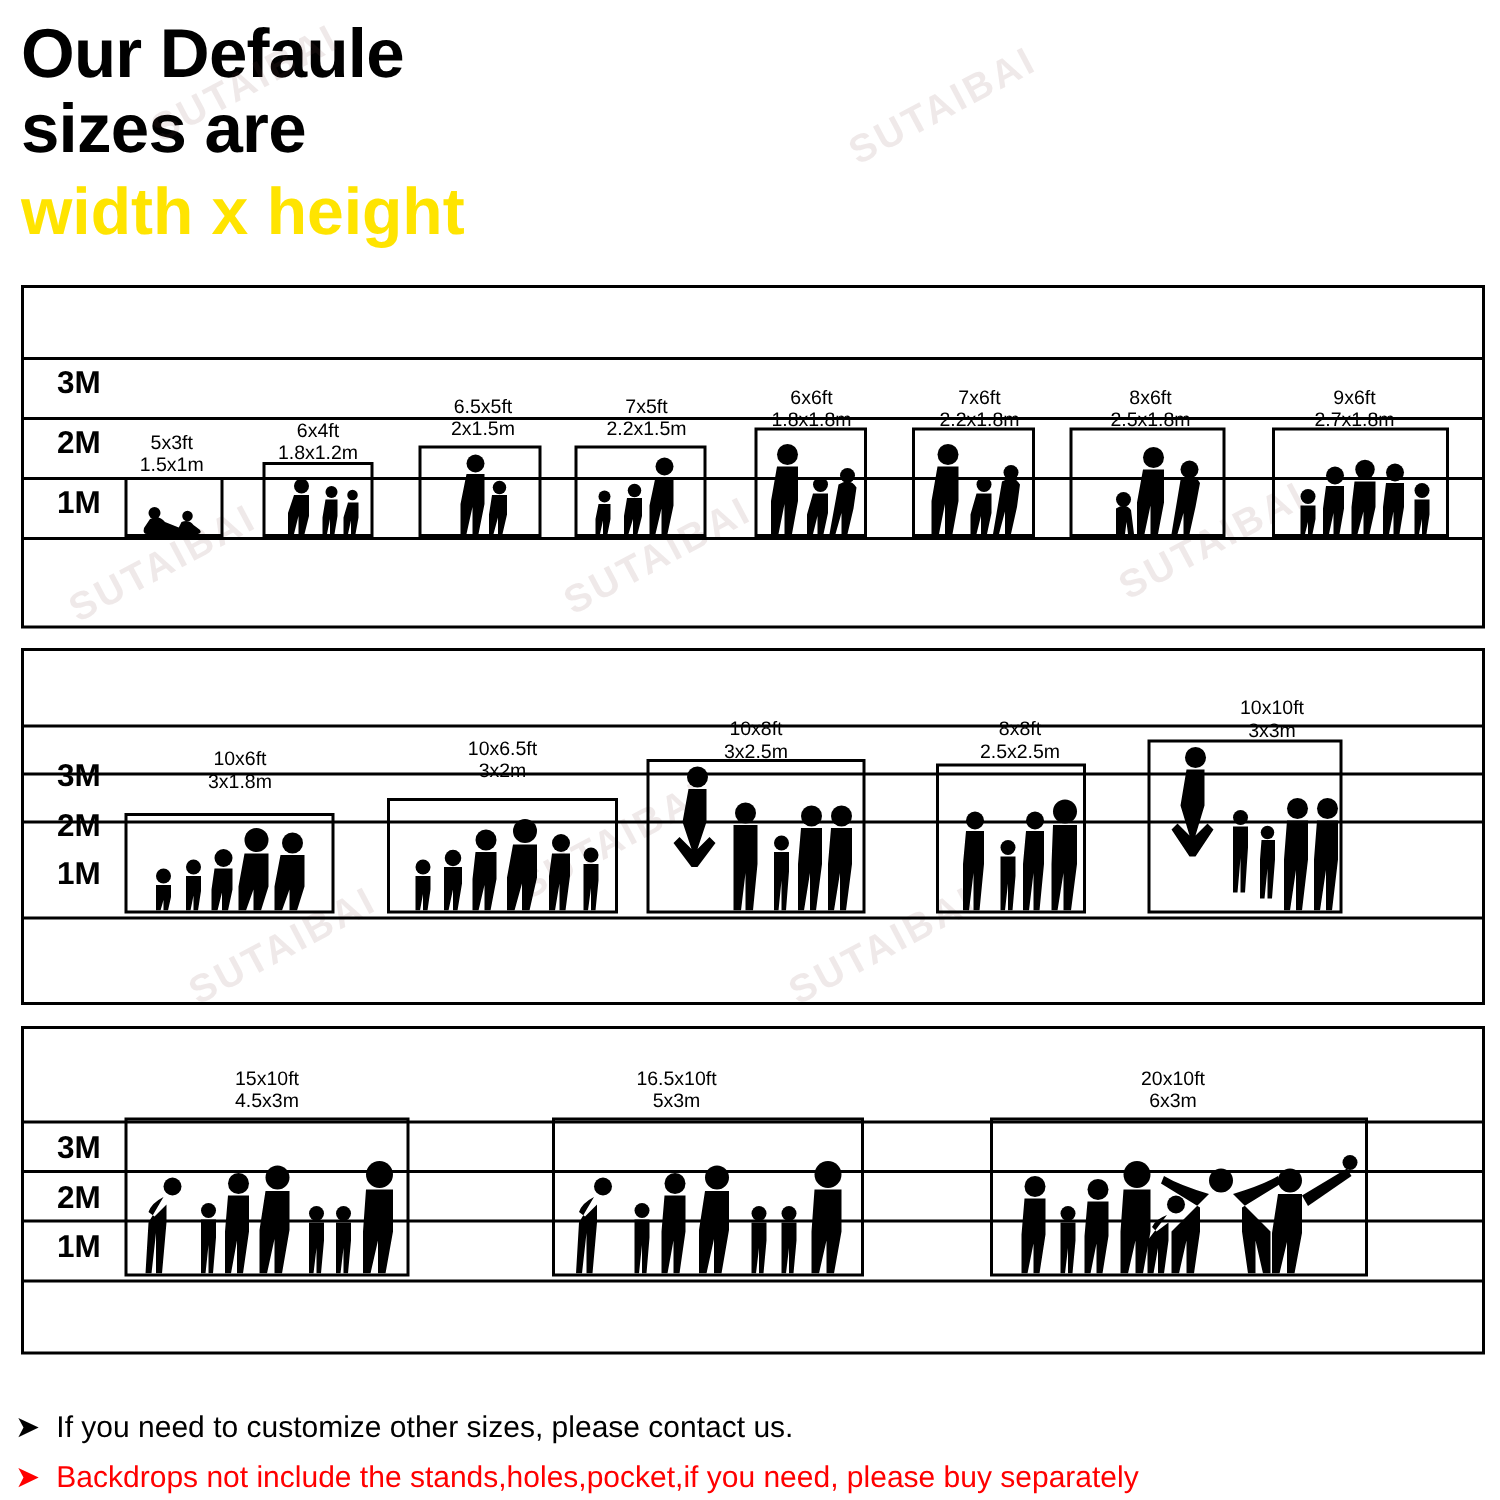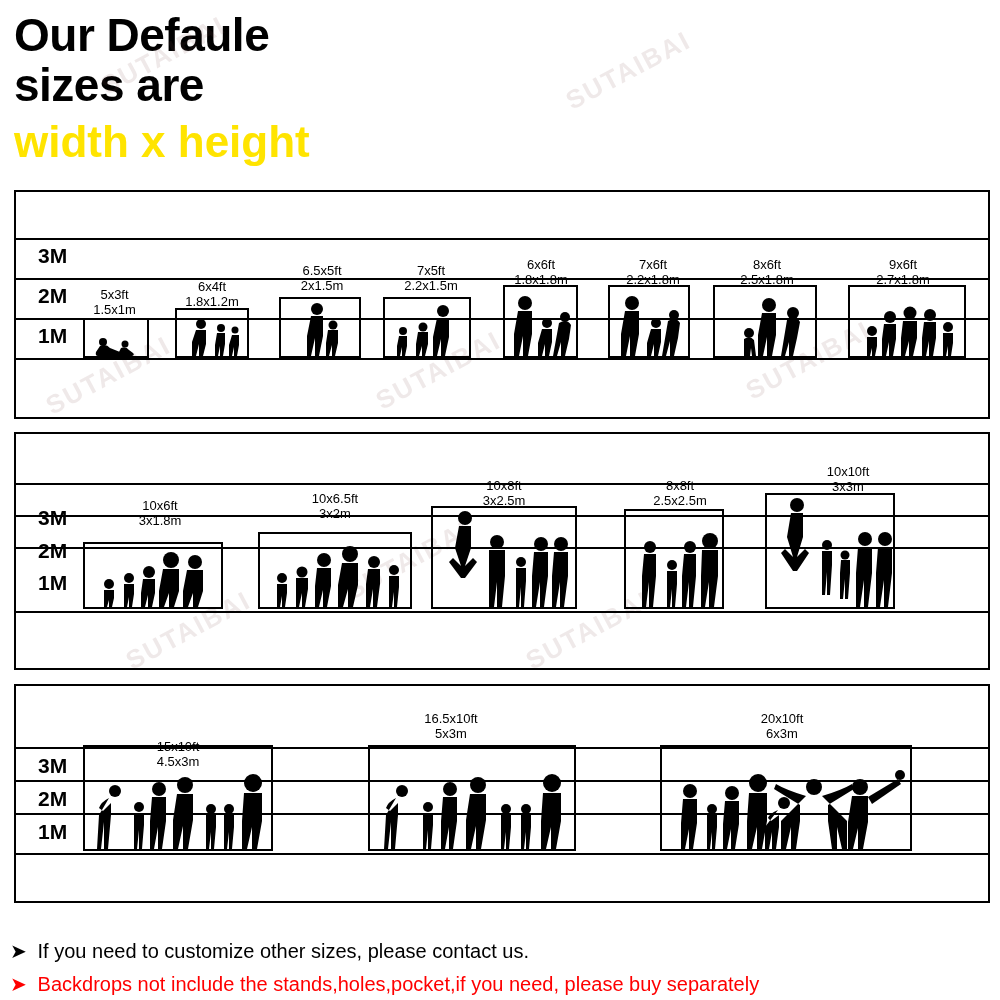--- a/index.html
+++ b/index.html
@@ -349,21 +349,21 @@
     <div class="hline" style="top:61px;"></div>
     <div class="hline" style="top:94px;"></div>
     <div class="hline" style="top:127px;"></div>
     <div class="hline" style="top:167px;"></div>
 
     <div class="axis-label" style="top:68px;">3M</div>
     <div class="axis-label" style="top:101px;">2M</div>
     <div class="axis-label" style="top:134px;">1M</div>
   </div>
 
-  <div class="sizecap" style="left:120px;top:710px;width:116px;margin-top:28px;">
+  <div class="sizecap" style="left:120px;top:710px;width:116px;">
     <span class="big">15x10ft</span>
     <span class="small">4.5x3m</span>
   </div>
   <div class="sizebox" style="left:83px;top:745px;width:190px;height:106px;">
     <svg width="186" height="102" viewBox="0 0 186 102" style="position:absolute;left:2px;bottom:0;">
       <g fill="#000">
         <circle cx="28" cy="44" r="6"></circle>
           <path d="M22 51 q-8 4 -10 10 l4 3 l8 -8 v12 l-3 34 h-4 l0 -27 l-3 27 h-4 l2 -34z"></path>
         <circle cx="52" cy="60" r="5"></circle>
           <path d="M47 66 h10 v12 l-2 24 h-3 l0 -19 l-2 19 h-3 l0 -24z"></path>

